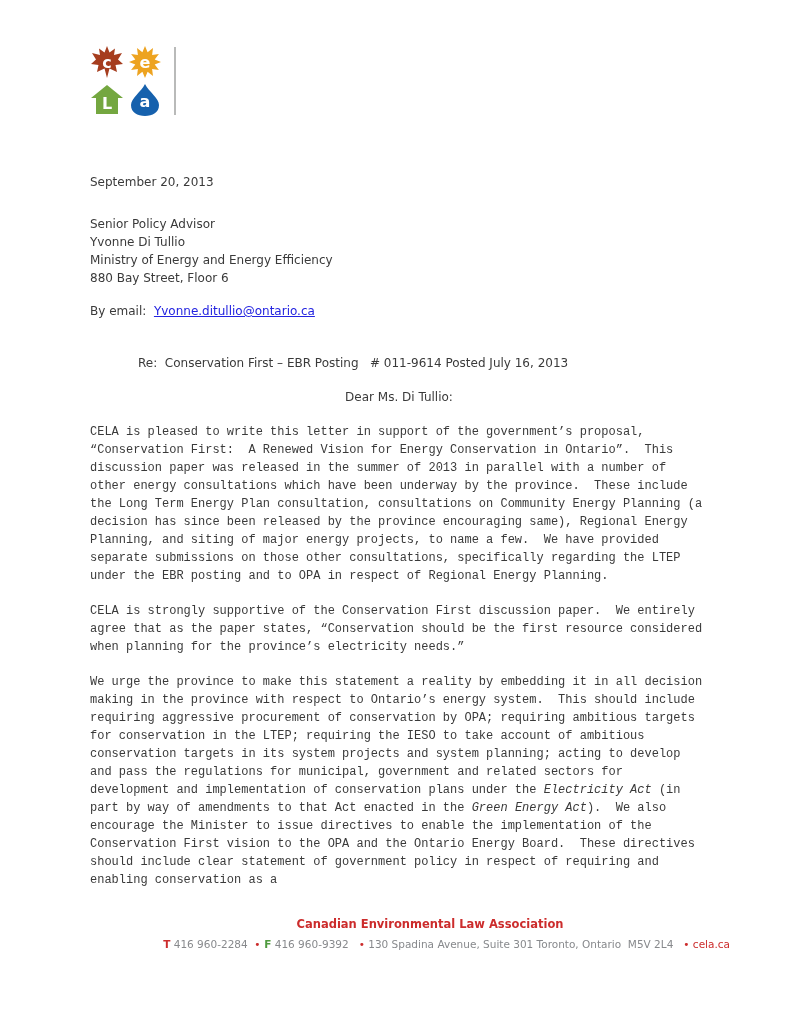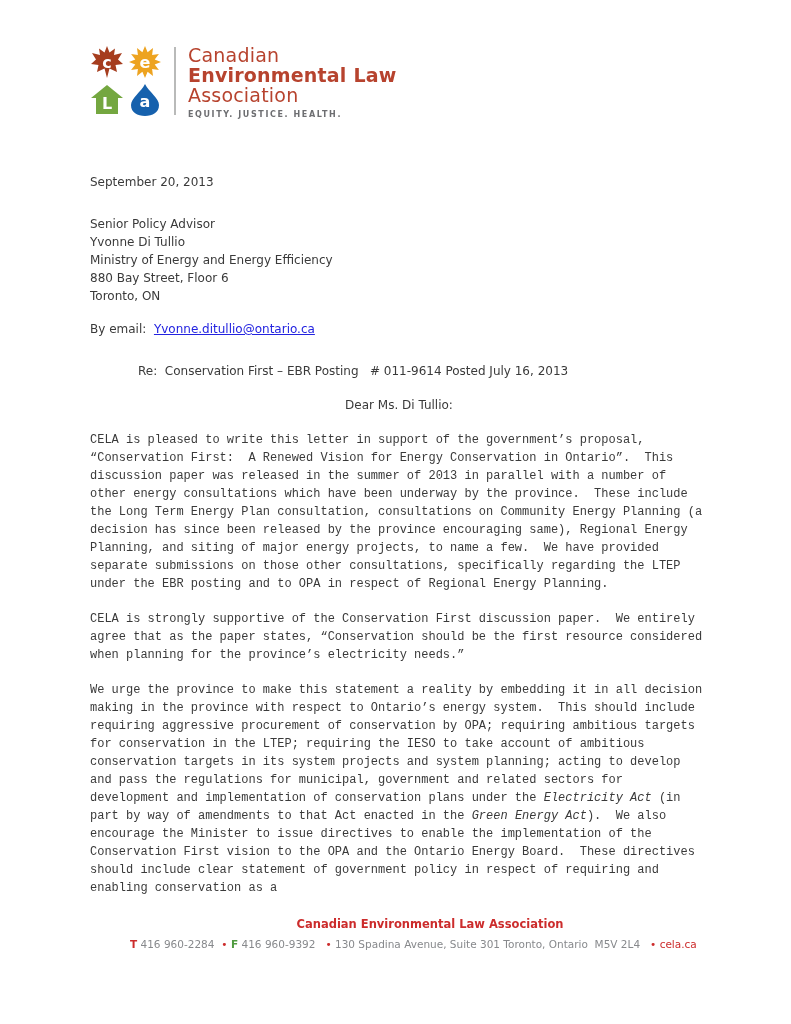--- a/index.html
+++ b/index.html
@@ -36,29 +36,29 @@
 
   
   .letter {
     position:absolute; top:173px; left:90px; width:618px;
     font-size:12px; line-height:18px;
   }
   .line, .para { white-space:pre-wrap; }
   .recipient { margin-top:24px; }
   .email-row { margin-top:15px; white-space:pre-wrap; }
   .email-link { color:#2323e0; text-decoration:underline; cursor:pointer;margin-top:24px; }
-  .subject { margin-top:24px; padding-left:48px; white-space:pre-wrap; }
+  .subject { margin-top:34px; padding-left:48px; white-space:pre-wrap; }
   .salutation { margin-top:16px;text-align:center; }
   .para { margin:17px 0 0 0;font-family:Liberation Mono, monospace; }
   .ital { font-style:italic;text-align:right; }
 
   
   .footer { position:absolute; top:917px; left:130px; width:600px; }
   .footer-org { font-size:11.5px; font-weight:bold; color:#cc2c2c;text-align:center; }
-  .footer-contact { margin-top:7px; font-size:10.5px; color:#87898c; white-space:pre-wrap; }
+  .footer-contact { margin-top:7px; font-size:10.5px; color:#87898c; white-space:pre-wrap;text-align:right; }
   .footer-contact .t-label { color:#cc2c2c; font-weight:bold; }
   .footer-contact .f-label { color:#4f9b3f; font-weight:bold; }
   .footer-contact .bullet { color:#cc2c2c; }
   .footer-contact .site { color:#cc2c2c; cursor:pointer; }
 </style>
 </head>
 <body>
 
 <div class="page">
 
@@ -84,37 +84,30 @@
         <span class="logo-letter low">L</span>
       </div>
       <div class="logo-icon">
         <svg viewBox="0 0 34 34">
           <path d="M17,1 C21,9 31,15 31,22 C31,29.5 24.5,33 17,33 C9.5,33 3,29.5 3,22 C3,15 13,9 17,1 Z" fill="#1661ad"></path>
         </svg>
         <span class="logo-letter mid">a</span>
       </div>
     </div>
     <div class="logo-divider"></div>
-    <div class="logo-text">
-      <div class="logo-line">Canadian</div>
-      <div class="logo-line bold">Environmental Law</div>
-      <div class="logo-line">Association</div>
-      <div class="logo-tagline">EQUITY. JUSTICE. HEALTH.</div>
-    </div>
   </div>
 
   <div class="letter">
     <div class="line">September 20, 2013</div>
 
     <div class="recipient">
       <div class="line">Senior Policy Advisor</div>
       <div class="line">Yvonne Di Tullio</div>
       <div class="line">Ministry of Energy and Energy Efficiency</div>
       <div class="line">880 Bay Street, Floor 6</div>
-      <div class="line">Toronto, ON</div>
     </div>
 
     <div class="email-row"><span>By email:  </span><a class="email-link">Yvonne.ditullio@ontario.ca</a></div>
 
     <div class="subject">Re:  Conservation First – EBR Posting   # 011-9614 Posted July 16, 2013</div>
 
     <div class="salutation">Dear Ms. Di Tullio:</div>
 
     <p class="para">CELA is pleased to write this letter in support of the government’s proposal, “Conservation First:  A Renewed Vision for Energy Conservation in Ontario”.  This discussion paper was released in the summer of 2013 in parallel with a number of other energy consultations which have been underway by the province.  These include the Long Term Energy Plan consultation, consultations on Community Energy Planning (a decision has since been released by the province encouraging same), Regional Energy Planning, and siting of major energy projects, to name a few.  We have provided separate submissions on those other consultations, specifically regarding the LTEP under the EBR posting and to OPA in respect of Regional Energy Planning.</p>
 

